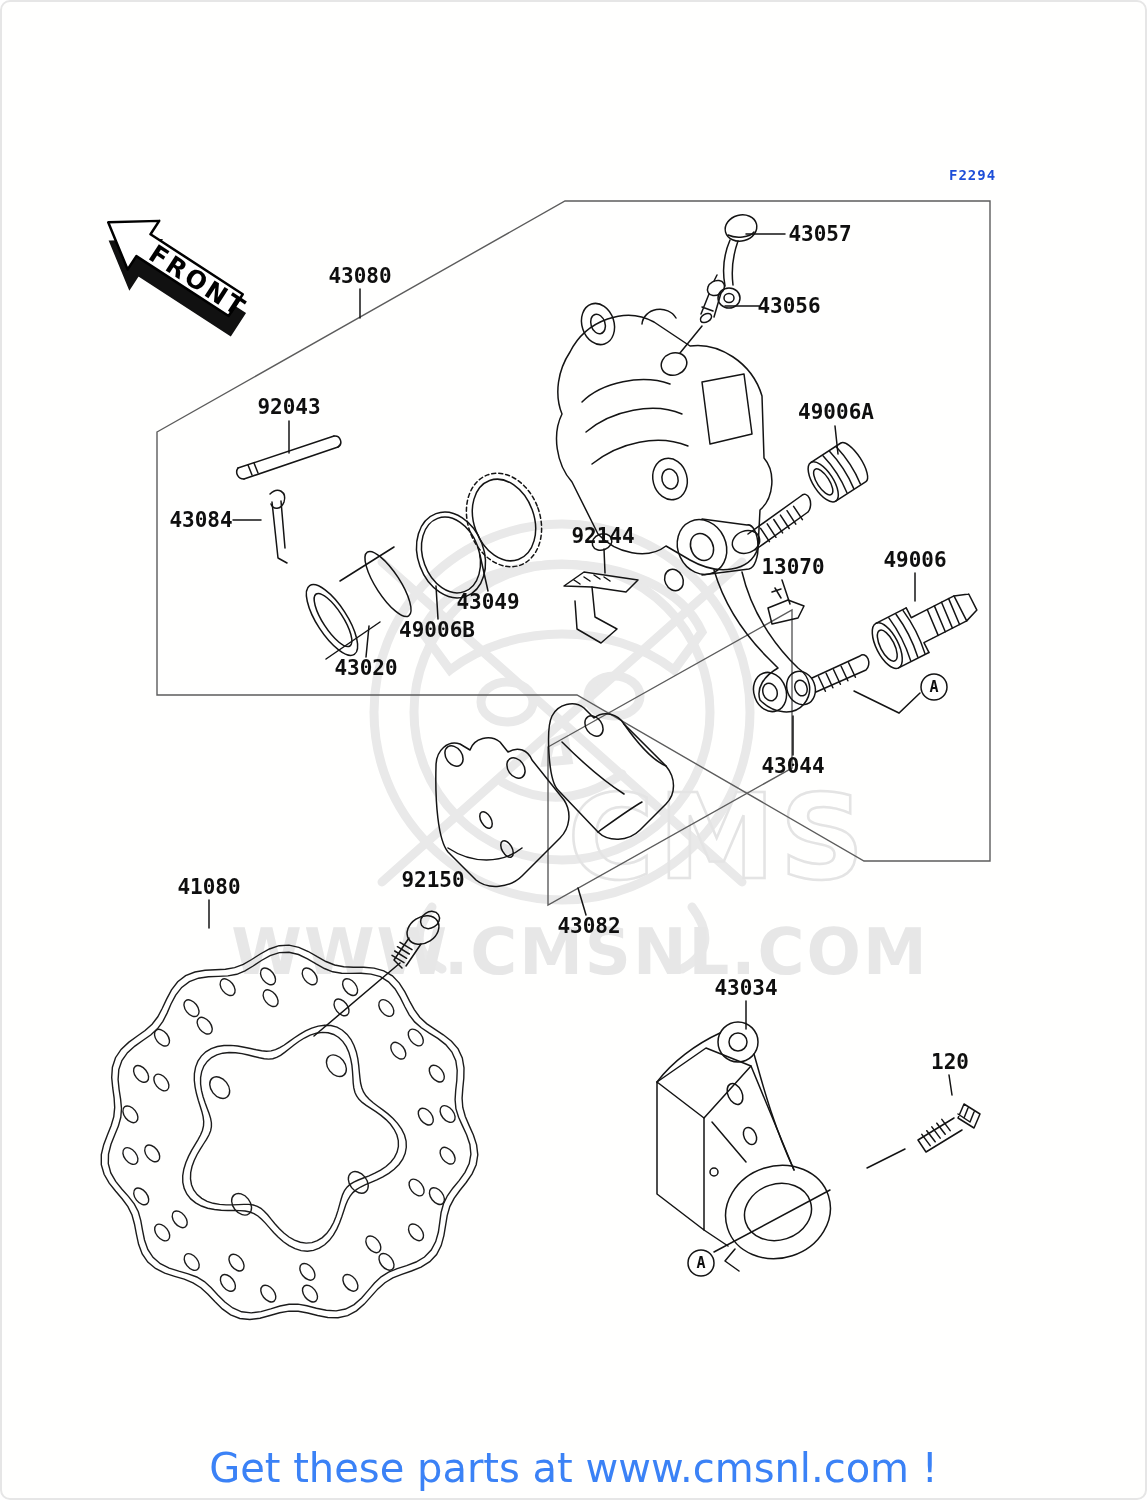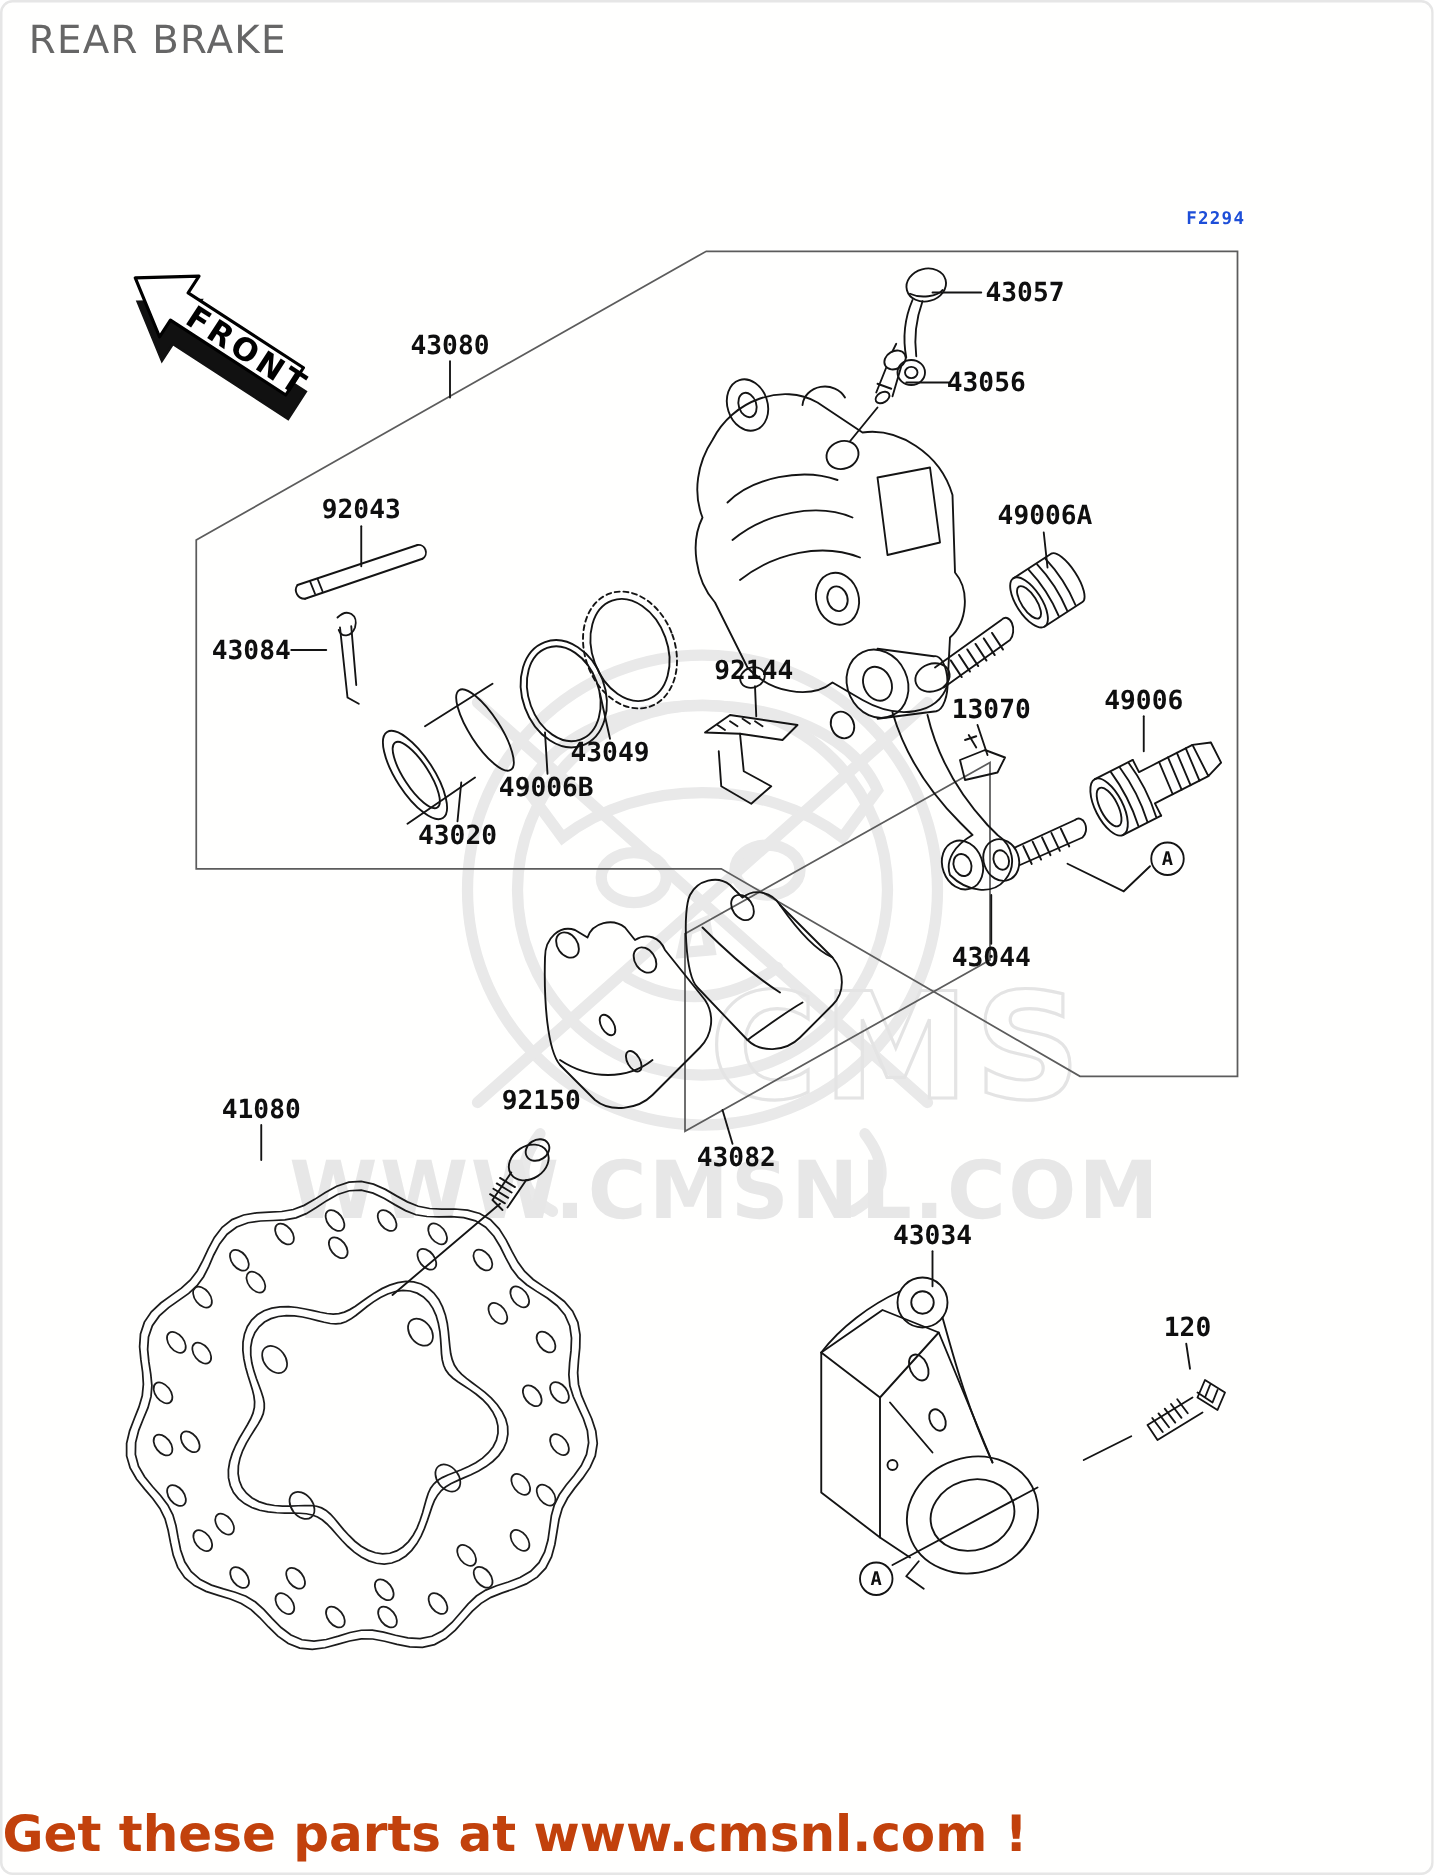--- a/index.html
+++ b/index.html
@@ -12,40 +12,39 @@
     position:absolute;top:12px;left:21px;margin:0;
     font-family:"DejaVu Sans","Liberation Sans",sans-serif;
     font-size:31px;font-weight:400;color:#666;letter-spacing:1px;
   }
   .sheet-code{
     position:absolute;top:165px;left:947px;
     font-family:"DejaVu Sans Mono","Liberation Mono",monospace;
     font-size:14px;font-weight:bold;color:#1d4ed8;letter-spacing:1px;
   }
   .footer-note{
-    position:absolute;top:1443px;left:0;right:0;
+    position:absolute;top:1443px;left:0;right:0;text-align:center;
     font-family:"DejaVu Sans","Liberation Sans",sans-serif;
-    font-size:40px;color:#c2410c;font-weight:bold;
+    font-size:40px;color:#3b82f6;
   }
   svg.diagram{position:absolute;left:0;top:0;}
   .plbl{font:bold 21px "DejaVu Sans Mono","Liberation Mono",monospace;fill:#0f0f0f;text-anchor:middle;}
   .mlbl{font:bold 15px "DejaVu Sans Mono","Liberation Mono",monospace;fill:#0f0f0f;text-anchor:middle;}
   .frontlbl{font:bold 25px "DejaVu Sans","Liberation Sans",sans-serif;fill:#000;letter-spacing:3px;}
   .wm-url{font:bold 64px "DejaVu Sans","Liberation Sans",sans-serif;fill:#e7e7e7;text-anchor:middle;letter-spacing:2px;}
   .wm-brand{font:bold 118px "DejaVu Sans","Liberation Sans",sans-serif;fill:none;stroke:#e4e4e4;stroke-width:2.5;text-anchor:middle;letter-spacing:4px;}
   .ln{stroke:#141414;stroke-width:1.5;fill:none;stroke-linecap:round;stroke-linejoin:round;}
   .box{stroke:#5c5c5c;stroke-width:1.4;fill:none;}
   .ldr{stroke:#141414;stroke-width:1.5;fill:none;stroke-linecap:round;}
   .wm{stroke:#e9e9e9;fill:none;stroke-width:9;stroke-linecap:round;}
 </style>
 </head>
 <body>
 
 <div class="page">
-  <h1 class="page-title">REAR BRAKE</h1>
   <div class="sheet-code">F2294</div>
 
   <svg class="diagram" width="1147" height="1500" viewBox="0 0 1147 1500">
 
     <g>
       <circle class="wm" cx="560" cy="710" r="188"></circle>
       <circle class="wm" cx="560" cy="710" r="148" stroke-width="7"></circle>
       <path class="wm" d="M420,630 C460,540 660,540 700,630 L672,668 C610,620 510,620 448,668 Z" stroke-width="7"></path>
       <ellipse class="wm" cx="505" cy="700" rx="26" ry="20" fill="#e9e9e9"></ellipse>
       <ellipse class="wm" cx="612" cy="694" rx="26" ry="20" fill="#e9e9e9"></ellipse>

